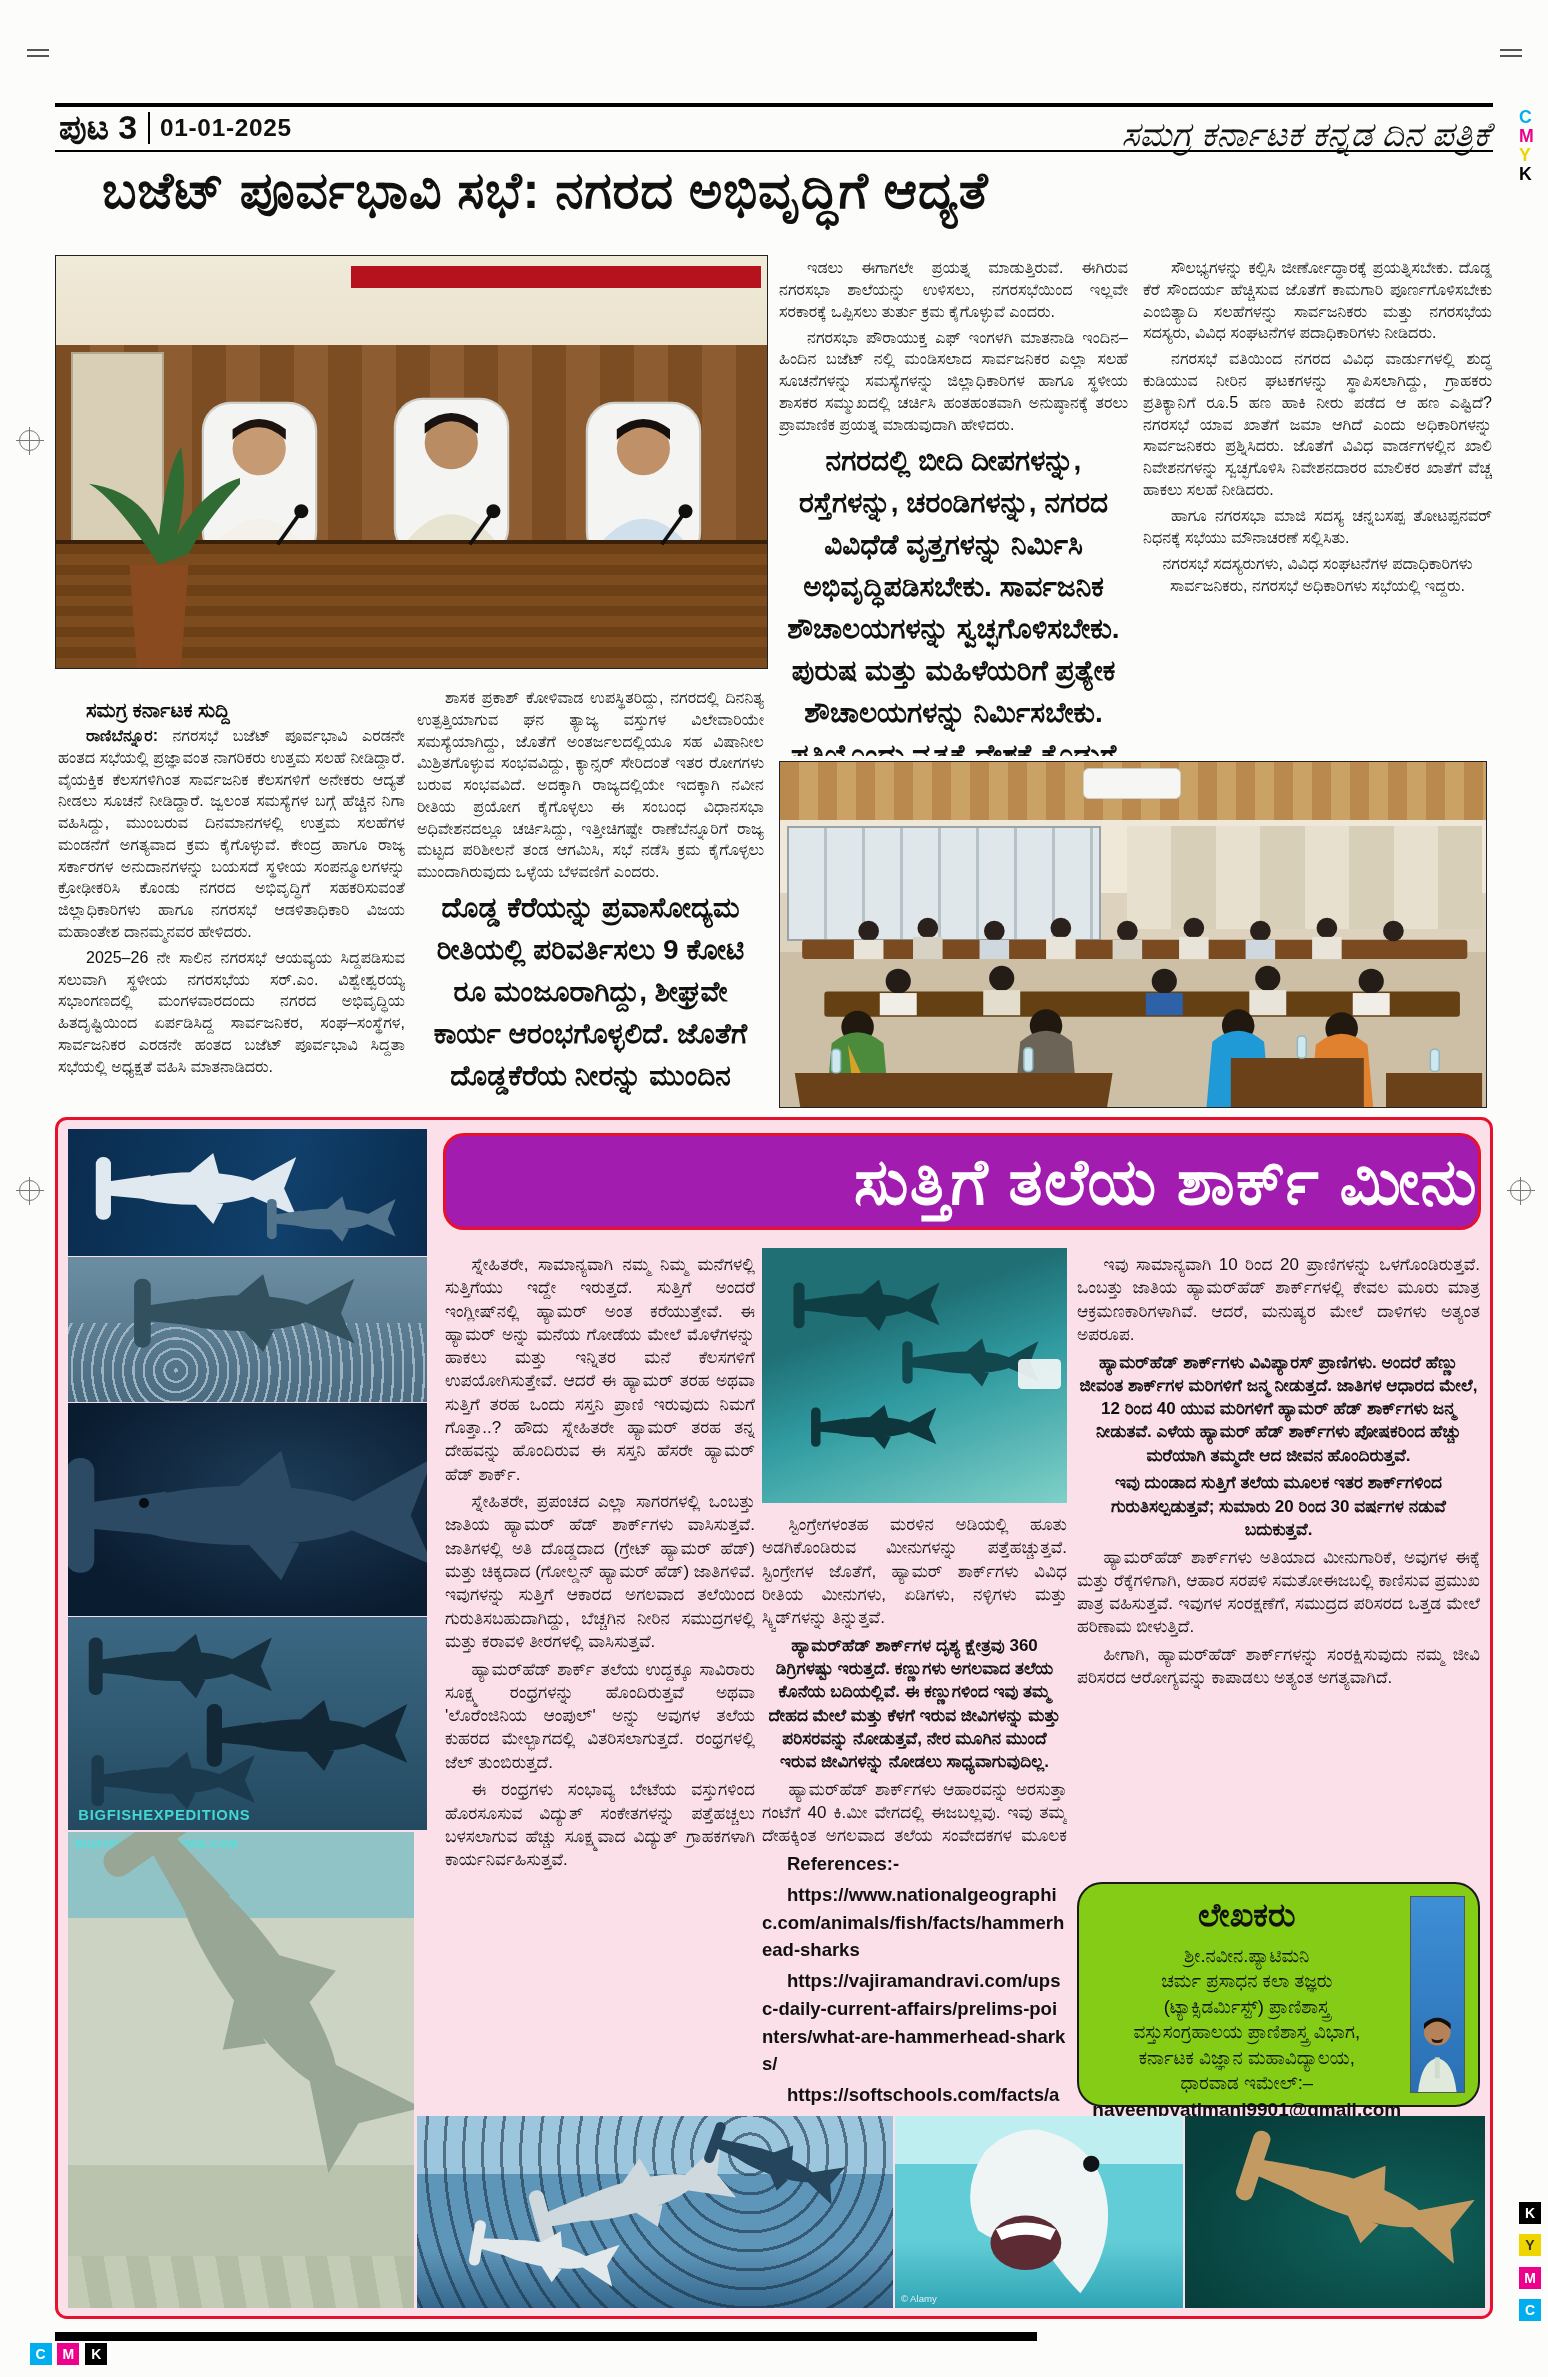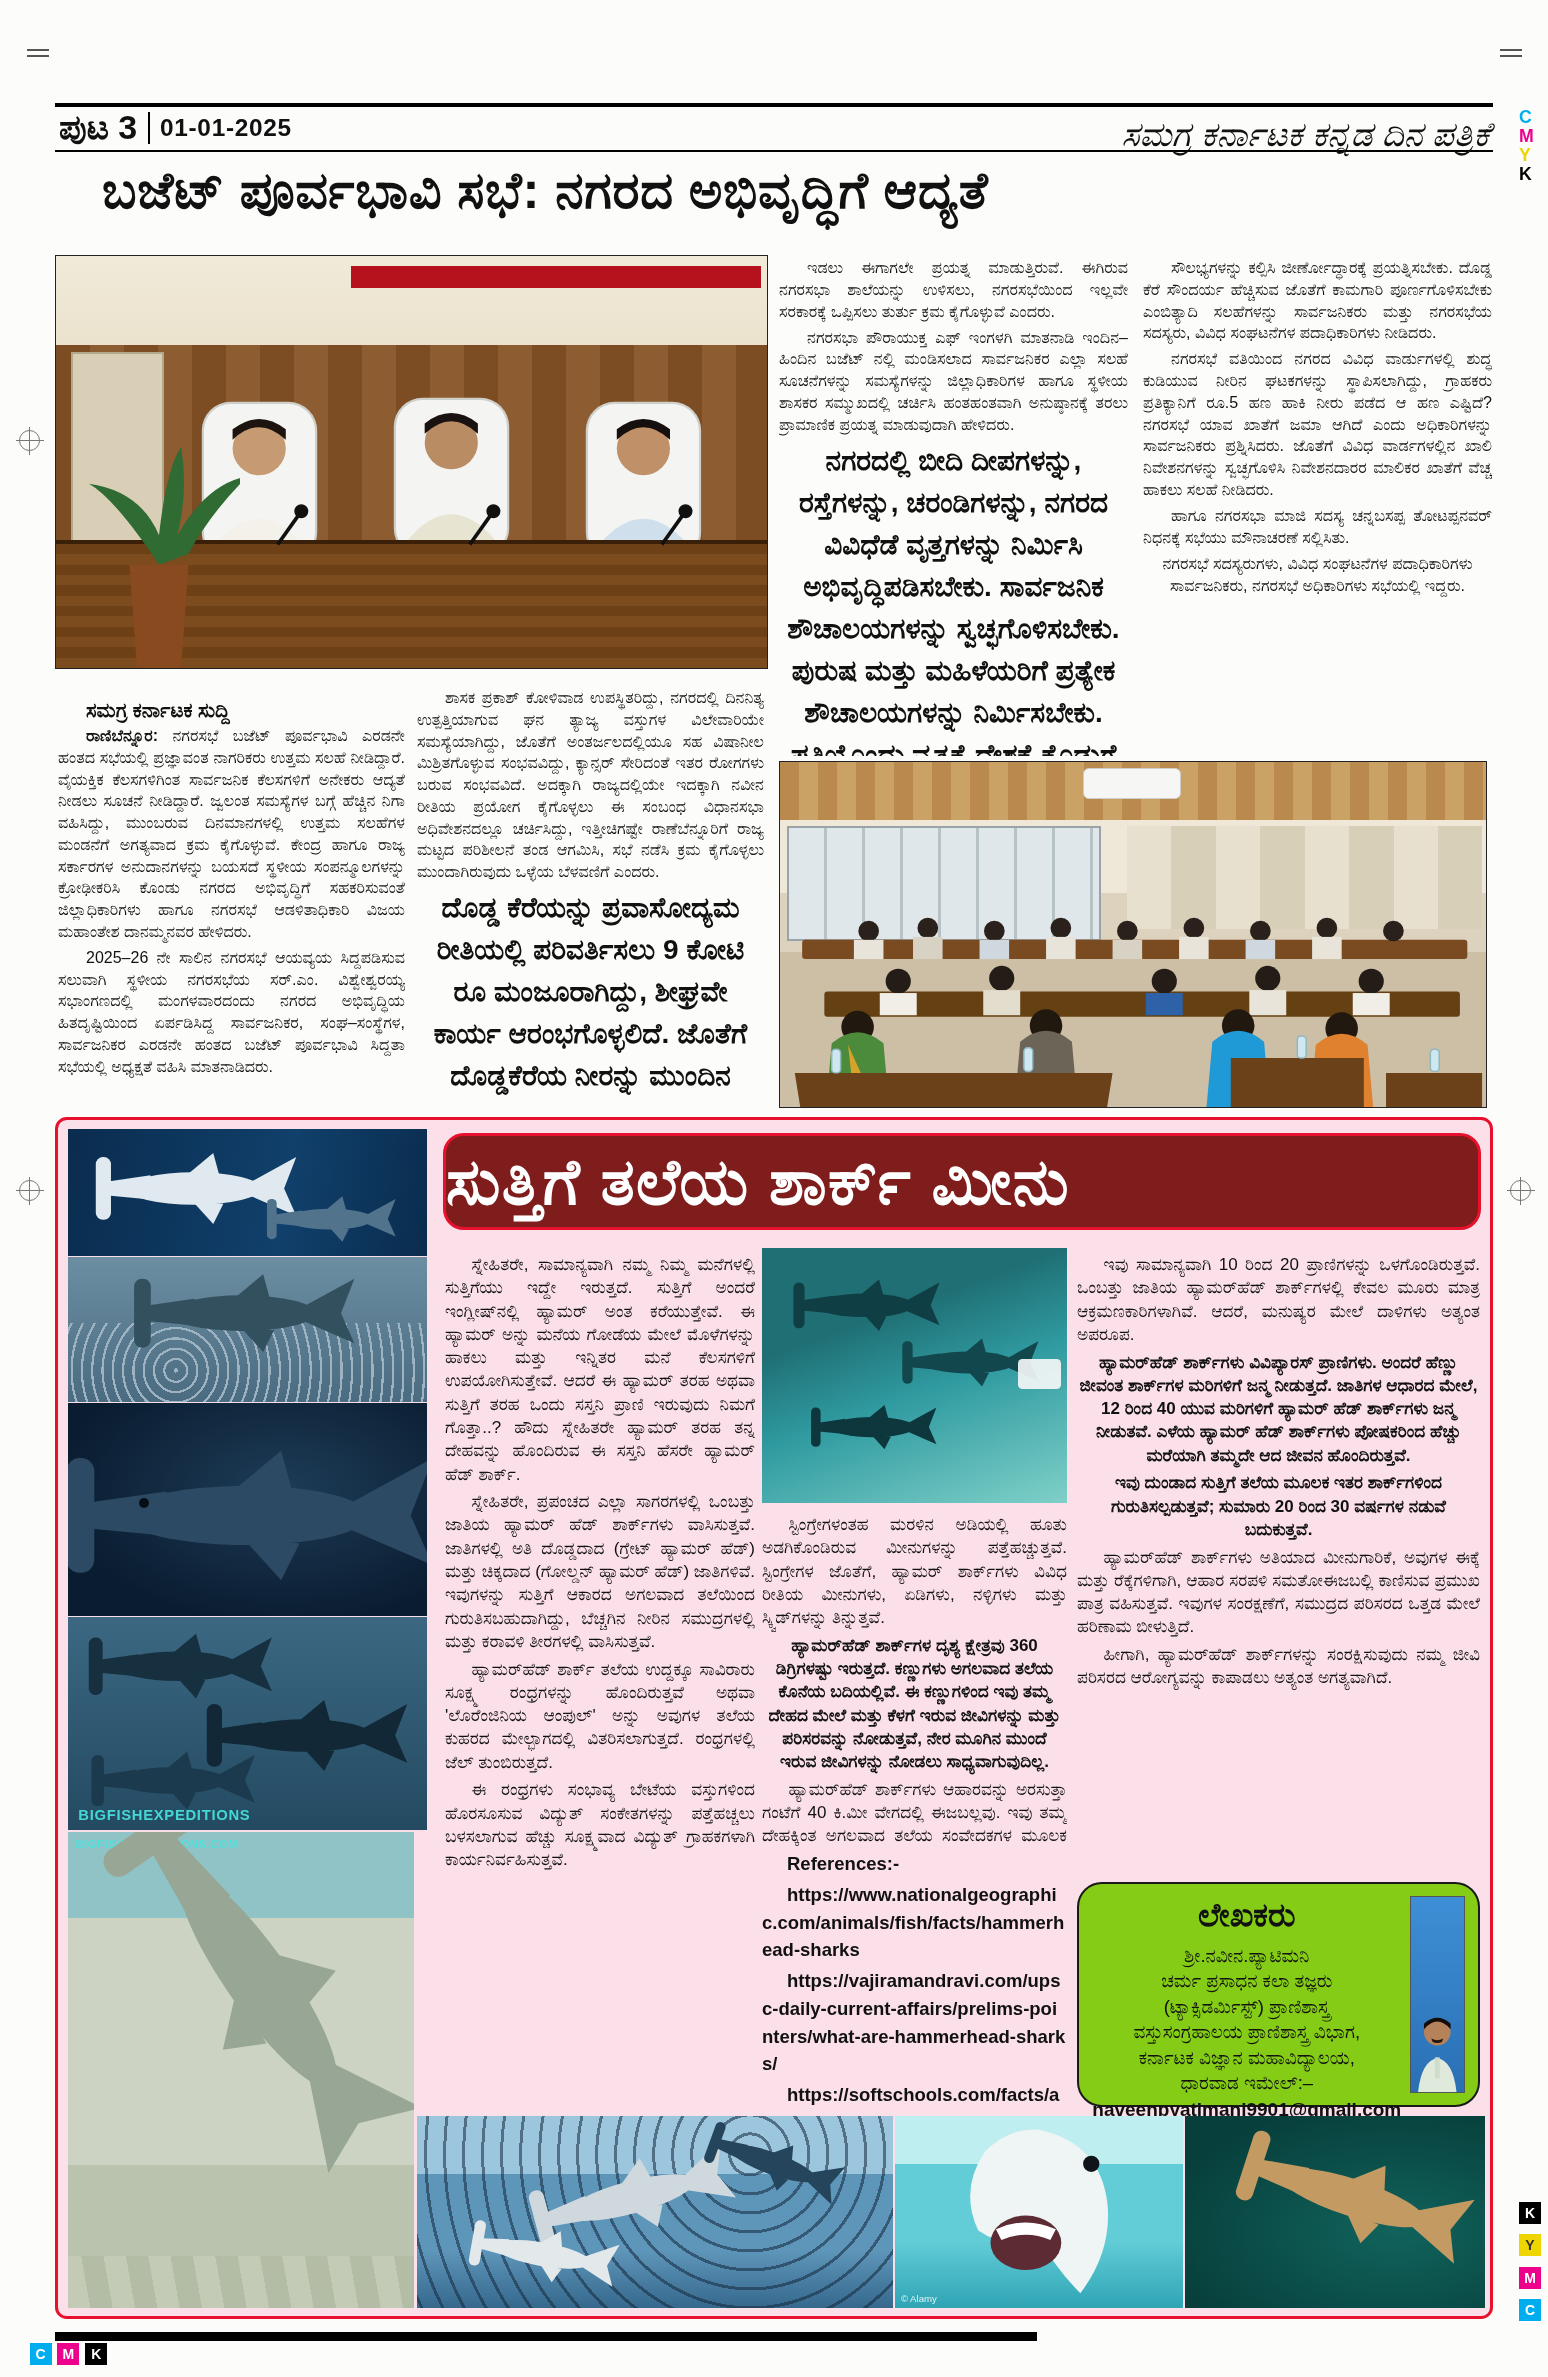--- a/index.html
+++ b/index.html
@@ -30,22 +30,22 @@
   .lead{font-weight:bold;}
   .bp.big{font-weight:bold;font-size:28px;text-align:center;text-indent:0;line-height:1.5;}
   .bp.ctr{text-align:center;text-indent:0;}
   
   .photo{position:absolute;overflow:hidden;border:1.5px solid #222;box-sizing:border-box;}
   .noborder{border:none;}
   .wm{position:absolute;color:#49e6e0;font-size:11px;font-weight:bold;letter-spacing:0.7px;opacity:.9;}
   .cap{position:absolute;color:#fff;font-size:9.6px;opacity:.85;}
   
   .featbox{background:#fbe0ea;border:3.7px solid #e8112d;border-radius:11.8px;box-sizing:border-box;}
-  .feat-title{background:#7f1d1d;border:3px solid #e8112d;border-radius:20.7px;color:#fff;
-              font-size:64px;font-weight:bold;text-align:left;line-height:93px;letter-spacing:1.5px;
+  .feat-title{background:#a21caf;border:3px solid #e8112d;border-radius:20.7px;color:#fff;
+              font-size:64px;font-weight:bold;text-align:right;line-height:93px;letter-spacing:1.5px;
               box-sizing:border-box;}
   .fp{margin:0 0 4.4px 0;font-size:17px;line-height:1.37;text-indent:26.6px;}
   .fp.bctr{font-weight:bold;text-align:center;text-indent:0;}
   .refs{font-weight:bold;font-size:18.5px;line-height:1.5;}
   .refs p{margin:0 0 3px 0;text-indent:25px;word-break:break-all;}
   .refs .rl{text-indent:25px;}
   
   .authorbox{background:#84cc16;border:2.2px solid #1a1a1a;border-radius:25px;box-sizing:border-box;
              padding:11.8px 13.3px;display:flex;gap:8.9px;}
   .auth-left{flex:1.25;text-align:center;}

